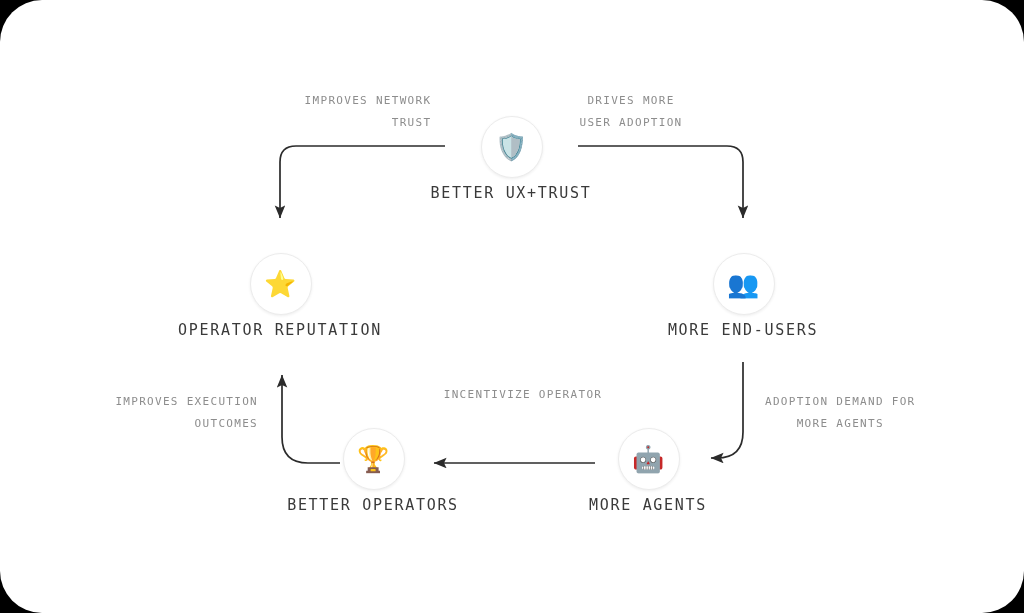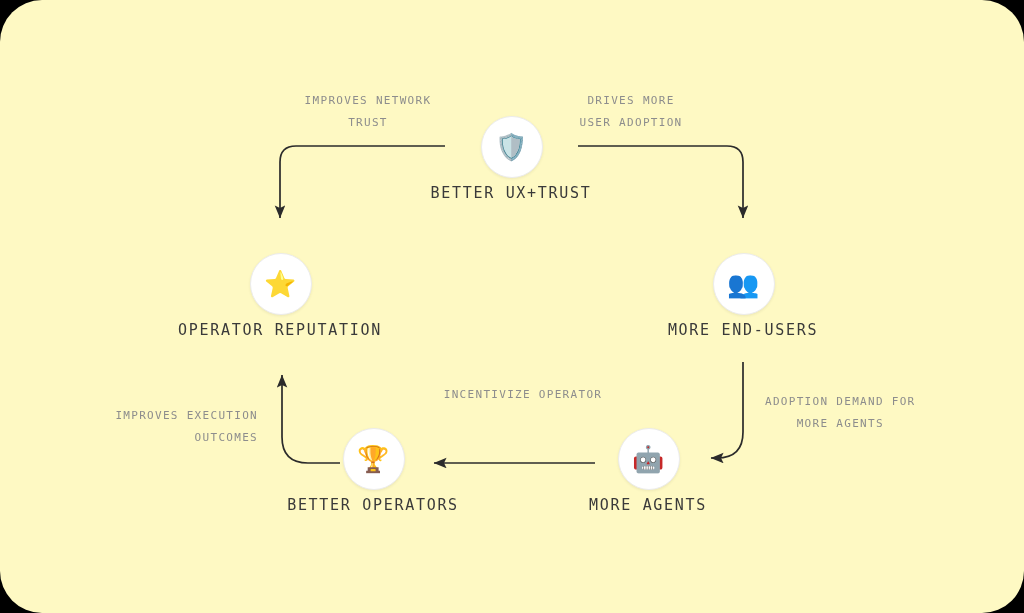--- a/index.html
+++ b/index.html
@@ -20,21 +20,21 @@
     width: 1024px;
     height: 613px;
   }
 
   #card {
     position: absolute;
     left: 0;
     top: 0;
     width: 1024px;
     height: 613px;
-    background: #fef9c3;
+    background: #ffffff;
     border-radius: 42px;
     overflow: hidden;
   }
 
   #edges {
     position: absolute;
     left: 0;
     top: 0;
     width: 1024px;
     height: 613px;
@@ -82,21 +82,21 @@
 
   .edge-label {
     position: absolute;
     font-size: 11px;
     letter-spacing: 1.3px;
     line-height: 22px;
     color: #8d8d8d;
     white-space: nowrap;
     font-family: "DejaVu Sans Mono", "Liberation Mono", monospace;
   }
-  .edge-label .l2 { display: block; }
+  .edge-label .l2 { display: block; text-align: right; }
   .el-center { text-align: center; transform: translateX(-50%); }
   .el-right  { text-align: right;  transform: translateX(-100%); }
   .el-left   { text-align: left; }
 </style>
 </head>
 <body>
 
 <div id="canvas">
   <div id="card">
 
@@ -130,21 +130,21 @@
 
     <div class="edge-label el-left" style="left:765px; top:391px;">
       <span>ADOPTION DEMAND FOR</span>
       <span class="l2" style="text-align:center; display:block;">MORE AGENTS</span>
     </div>
 
     <div class="edge-label el-center" style="left:511px; top:384px;margin-left:12px;">
       <span>INCENTIVIZE OPERATOR</span>
     </div>
 
-    <div class="edge-label el-right" style="left:258px; top:405px;">
+    <div class="edge-label el-right" style="left:258px; top:391px;">
       <span>IMPROVES EXECUTION</span>
       <span class="l2">OUTCOMES</span>
     </div>
 
     <div class="node" style="left:511px; top:146px;">
       <div class="node-circle">
         <span class="node-emoji">🛡️</span>
       </div>
       <div class="node-label">BETTER UX+TRUST</div>
     </div>

